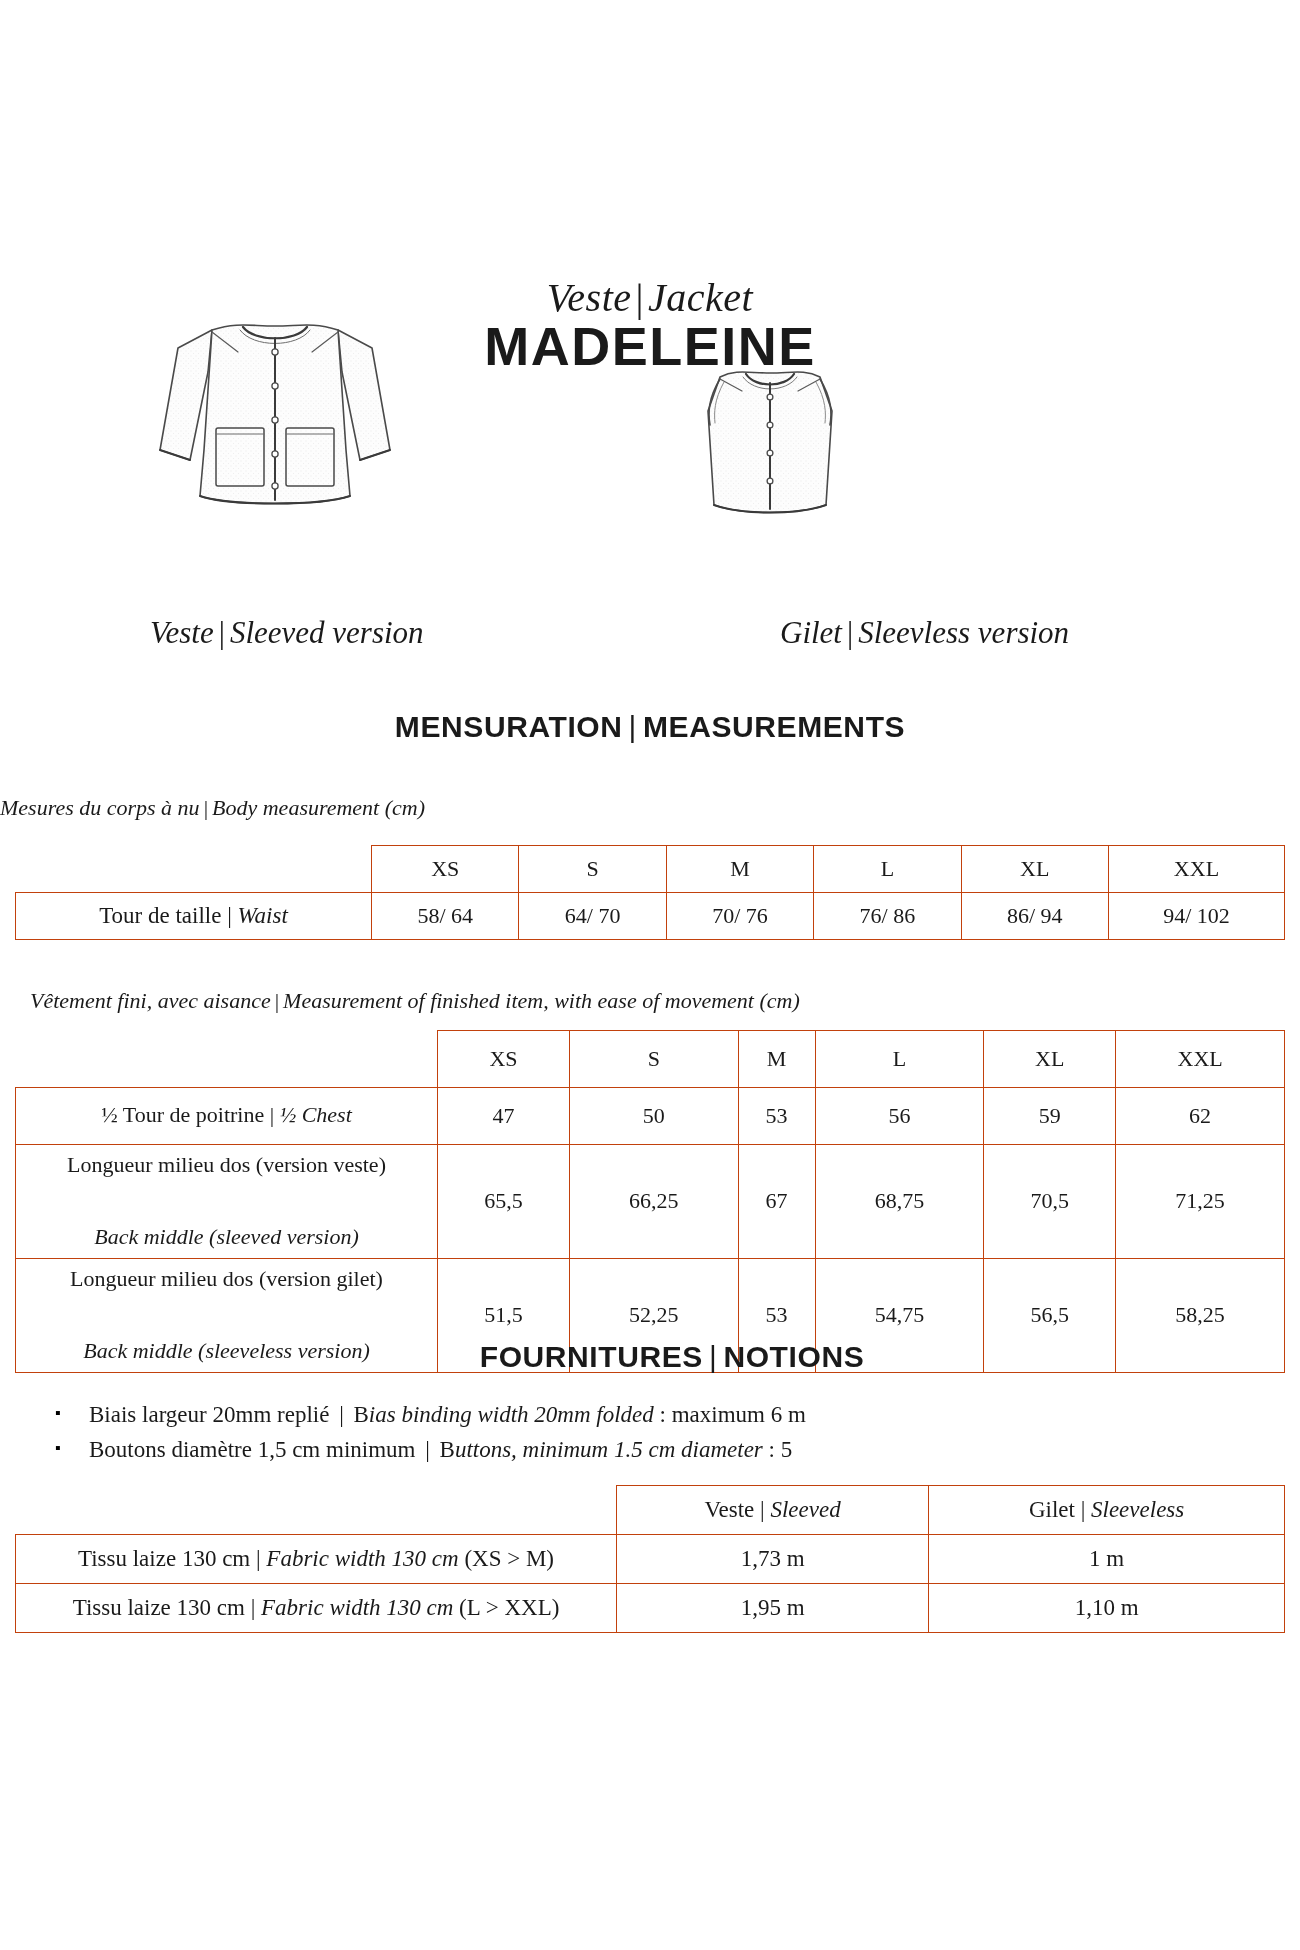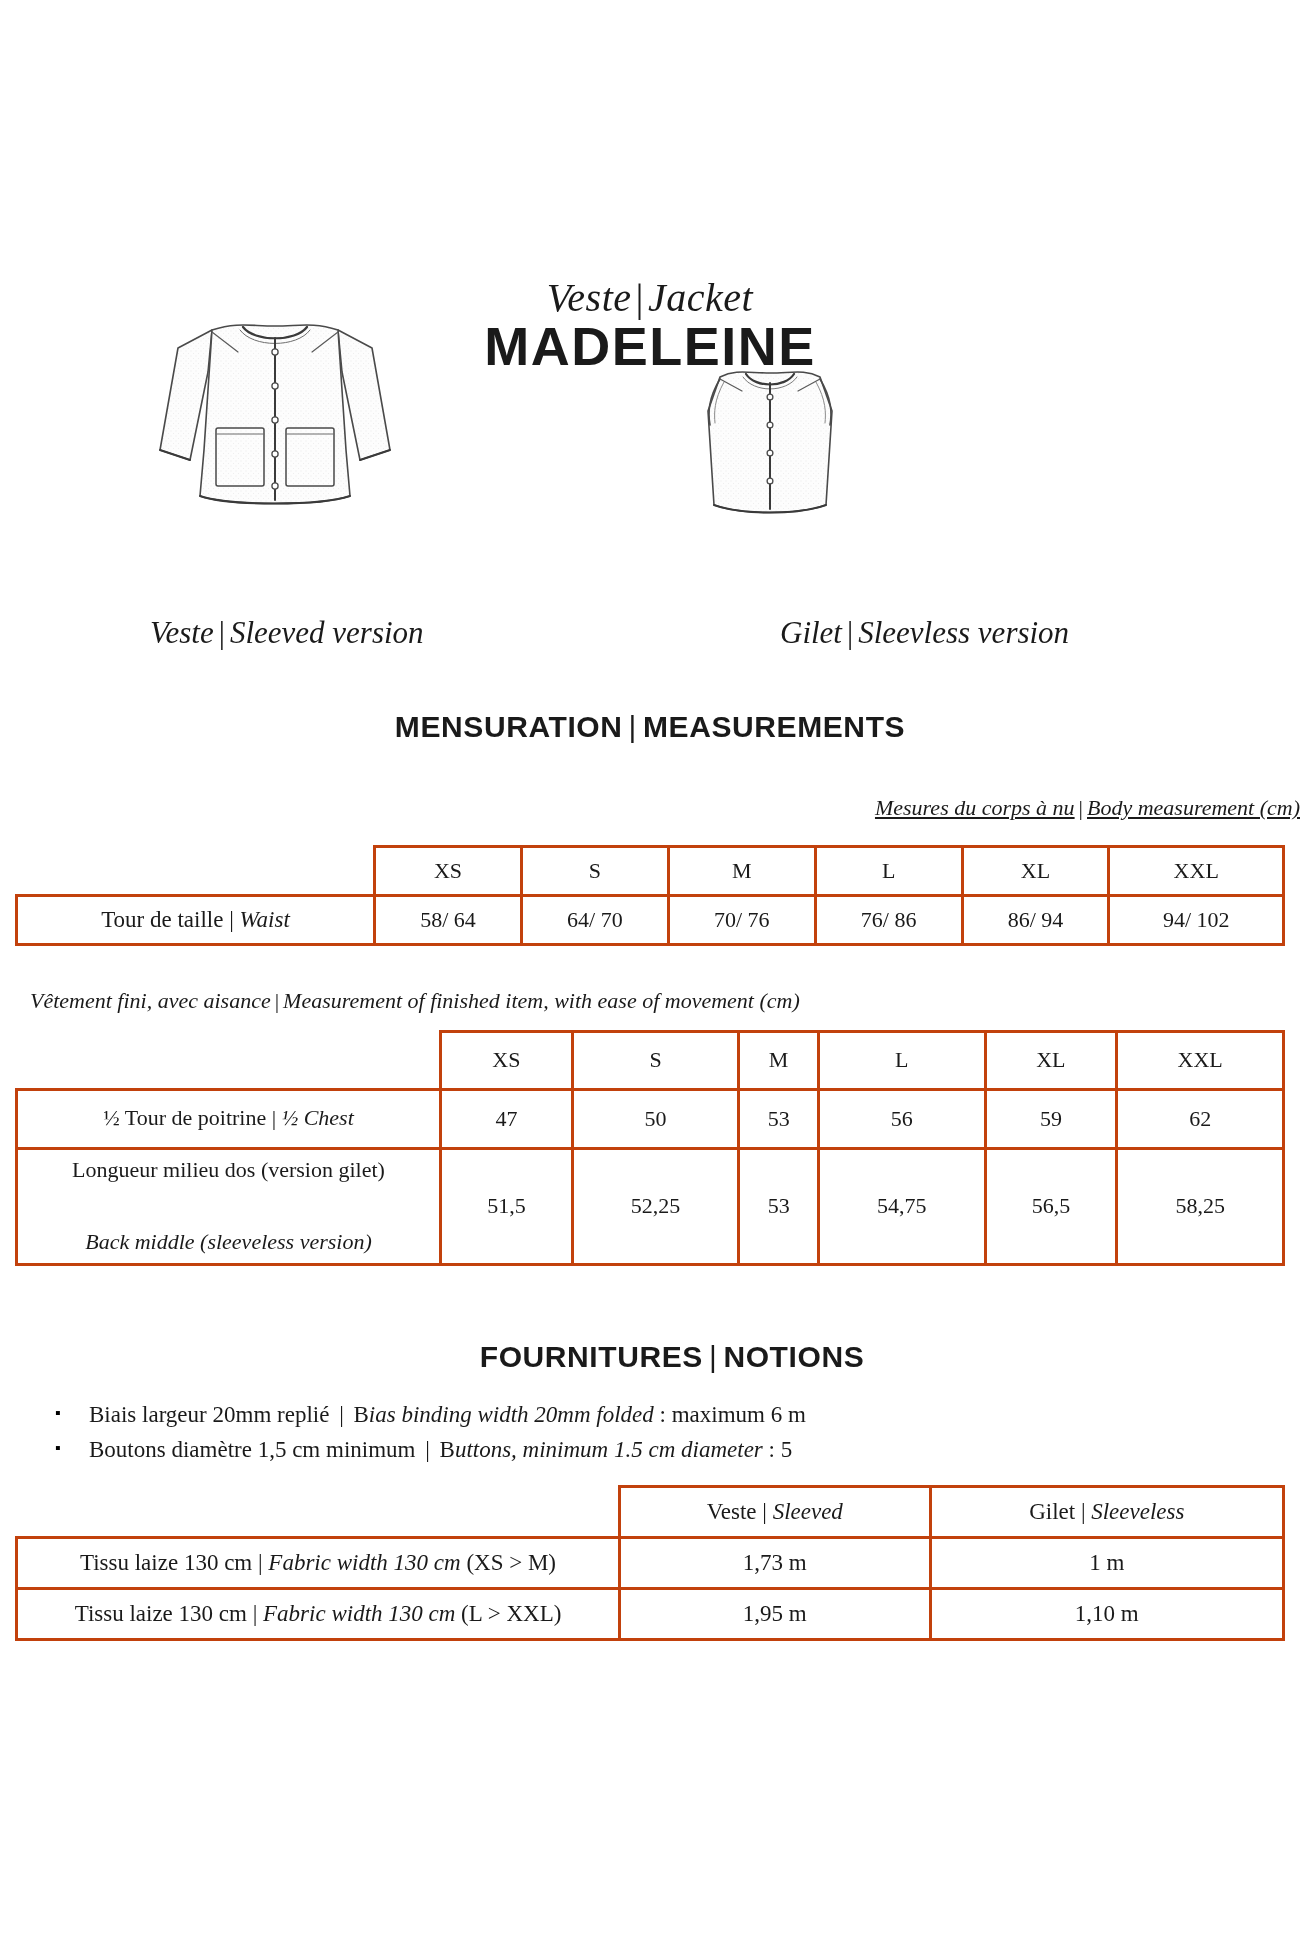--- a/index.html
+++ b/index.html
@@ -66,27 +66,27 @@
   #heading-measurements{position:absolute;left:0;right:0;top:710px;}
   #heading-notions{position:absolute;left:0;right:0;top:1340px;margin-left:44px;}
 
   
   .table-caption{
     font-style:italic;
     font-size:22px;
     position:absolute;
   }
   .table-caption .bar{font-style:normal;padding:0 4px;}
-  #caption-body{left:13px;right:0;top:795px;text-align:right;text-decoration:underline;}
+  #caption-body{left:0;right:0;top:795px;text-align:left;}
   #caption-finished{left:0;right:0;top:988px;text-align:left;padding-left:30px;}
 
   
   table{border-collapse:collapse;position:absolute;font-size:22px;}
   table td,table th{
-    border:3px solid #c2410c;
+    border:1px solid #c2410c;
     text-align:center;
     vertical-align:middle;
     font-weight:normal;
     padding:0;
   }
   .no-border{border:none !important;}
 
   
   #table-body-measurements{left:15px;top:845px;width:1270px;}
   #table-body-measurements td{height:46px;}
@@ -277,20 +277,32 @@
         <span>½ Tour de poitrine</span><span class="bar">&nbsp;|&nbsp;</span><span class="it">½ Chest</span>
       </td>
       <td>47</td>
       <td>50</td>
       <td>53</td>
       <td>56</td>
       <td>59</td>
       <td>62</td>
     </tr>
 
+    <tr class="tall">
+      <td class="rowlabel">
+        <div>Longueur milieu dos (version veste)</div>
+        <div class="it">Back middle  (sleeved version)</div>
+      </td>
+      <td>65,5</td>
+      <td>66,25</td>
+      <td>67</td>
+      <td>68,75</td>
+      <td>70,5</td>
+      <td>71,25</td>
+    </tr>
 
     <tr class="tall">
       <td class="rowlabel">
         <div>Longueur milieu dos (version gilet)</div>
         <div class="it">Back middle  (sleeveless version)</div>
       </td>
       <td>51,5</td>
       <td>52,25</td>
       <td>53</td>
       <td>54,75</td>

